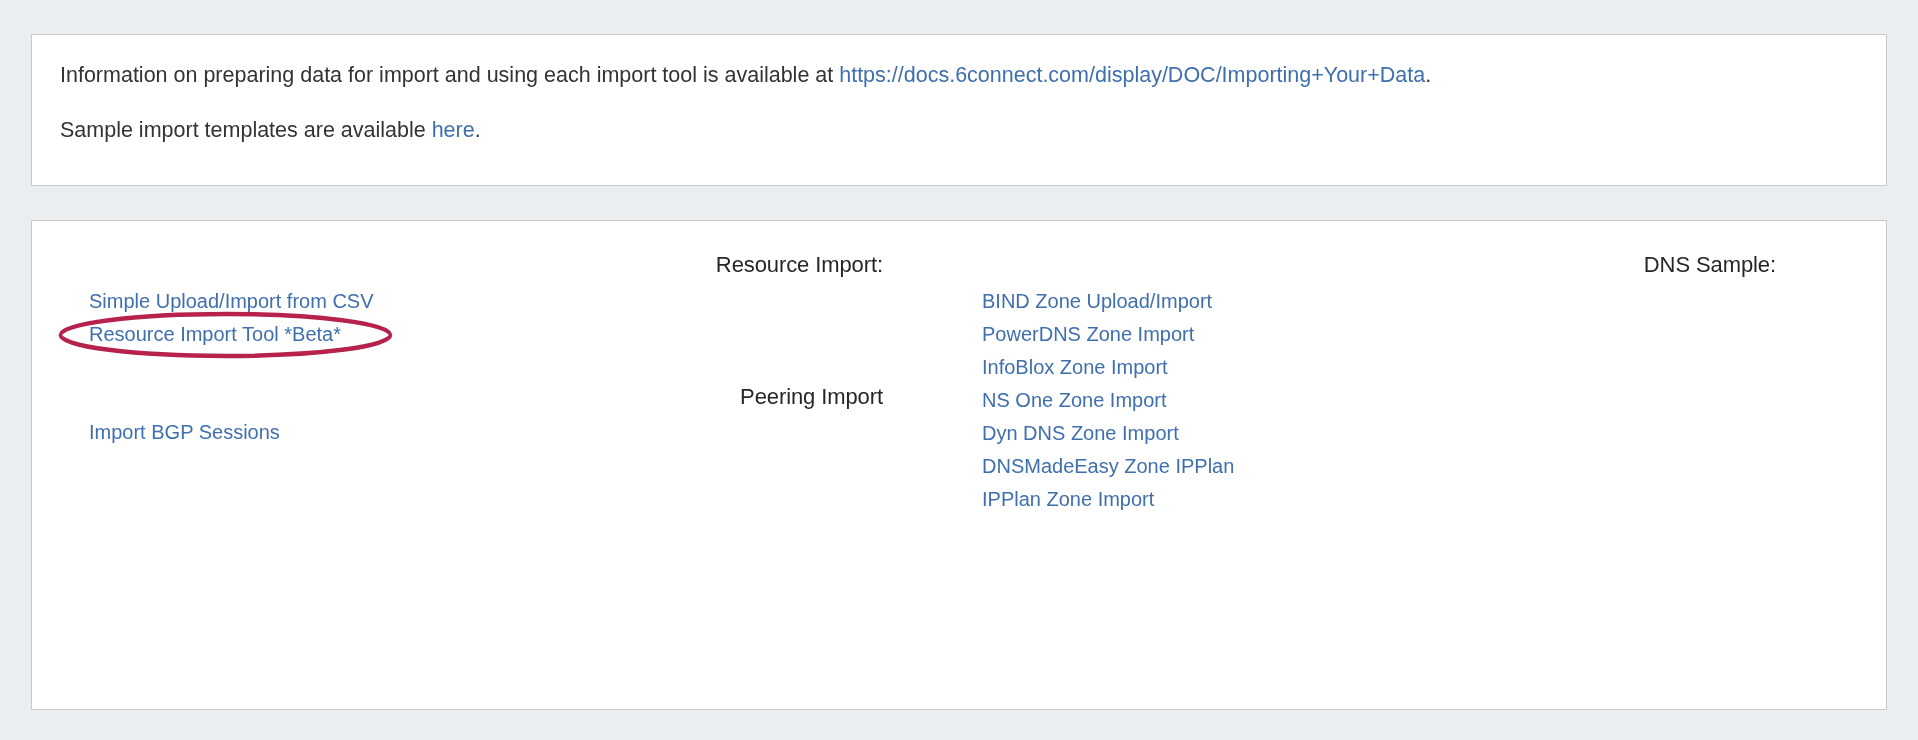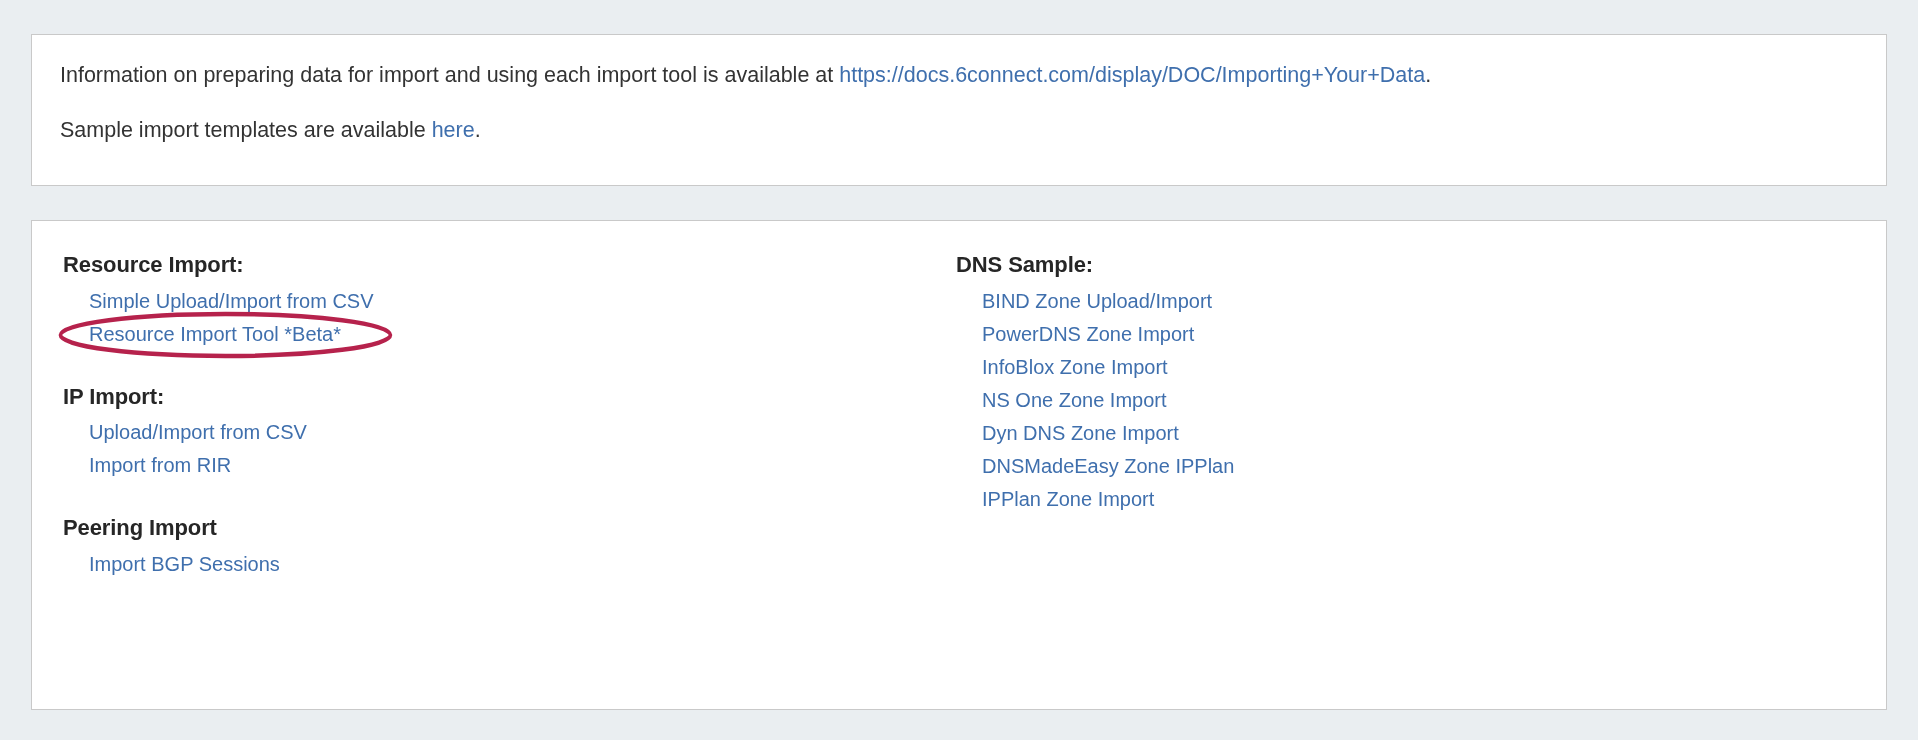--- a/index.html
+++ b/index.html
@@ -84,25 +84,26 @@
   }
 
   #col-left  { left: 31px; width: 820px; }
   #col-right { left: 924px; width: 820px; }
 
   .group { margin: 0 0 0 0; }
   .group + .group { margin-top: 32px; }
 
   .group-title {
     font-size: 22px;
-    font-weight: bold;
+    font-weight: normal;
     color: #262626;
     line-height: 1.25;
     margin: 0 0 6px 0;
     letter-spacing: -0.1px;
+    text-align: right;
   }
 
   .group-links {
     list-style: none;
     margin: 0;
     padding: 0 0 0 26px;
   }
 
   .group-links li {
     font-size: 20px;
@@ -154,27 +155,20 @@
       <div class="col" id="col-left">
 
       <div class="group">
             <div class="group-title">Resource Import:</div>
             <ul class="group-links">
               <li><a href="#">Simple Upload/Import from CSV</a></li>
               <li><a href="#">Resource Import Tool *Beta*</a></li>
             </ul>
           </div>
           <div class="group">
-            <div class="group-title">IP Import:</div>
-            <ul class="group-links">
-              <li><a href="#">Upload/Import from CSV</a></li>
-              <li><a href="#">Import from RIR</a></li>
-            </ul>
-          </div>
-          <div class="group">
             <div class="group-title">Peering Import</div>
             <ul class="group-links">
               <li><a href="#">Import BGP Sessions</a></li>
             </ul>
           </div>
         </div>
 
       <div class="col" id="col-right">
 
       <div class="group">

